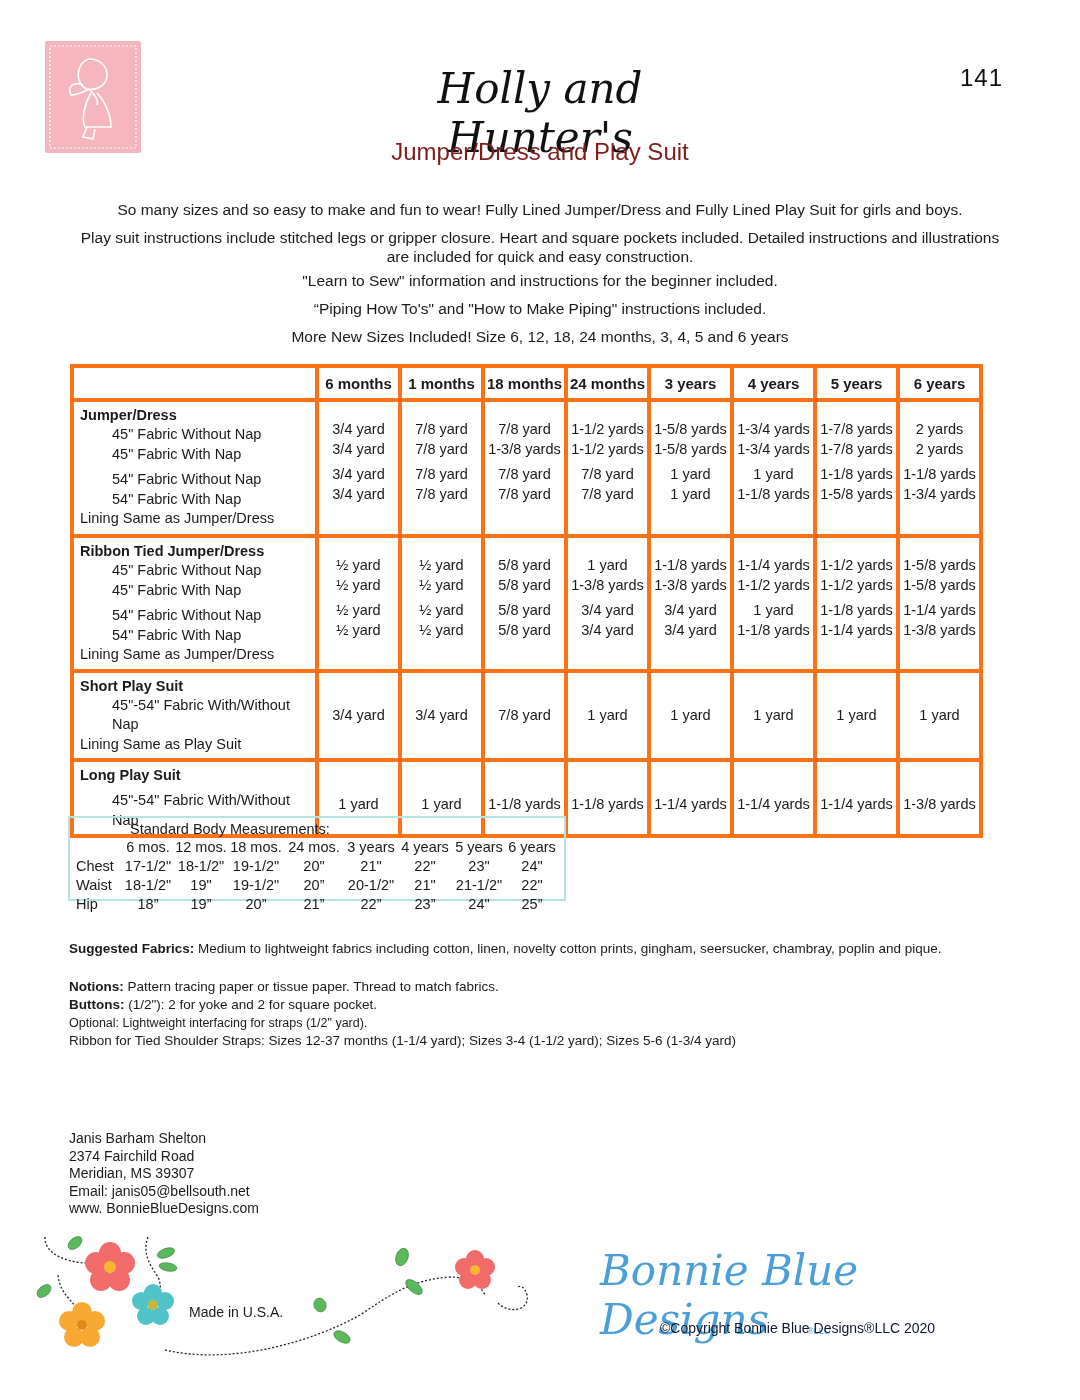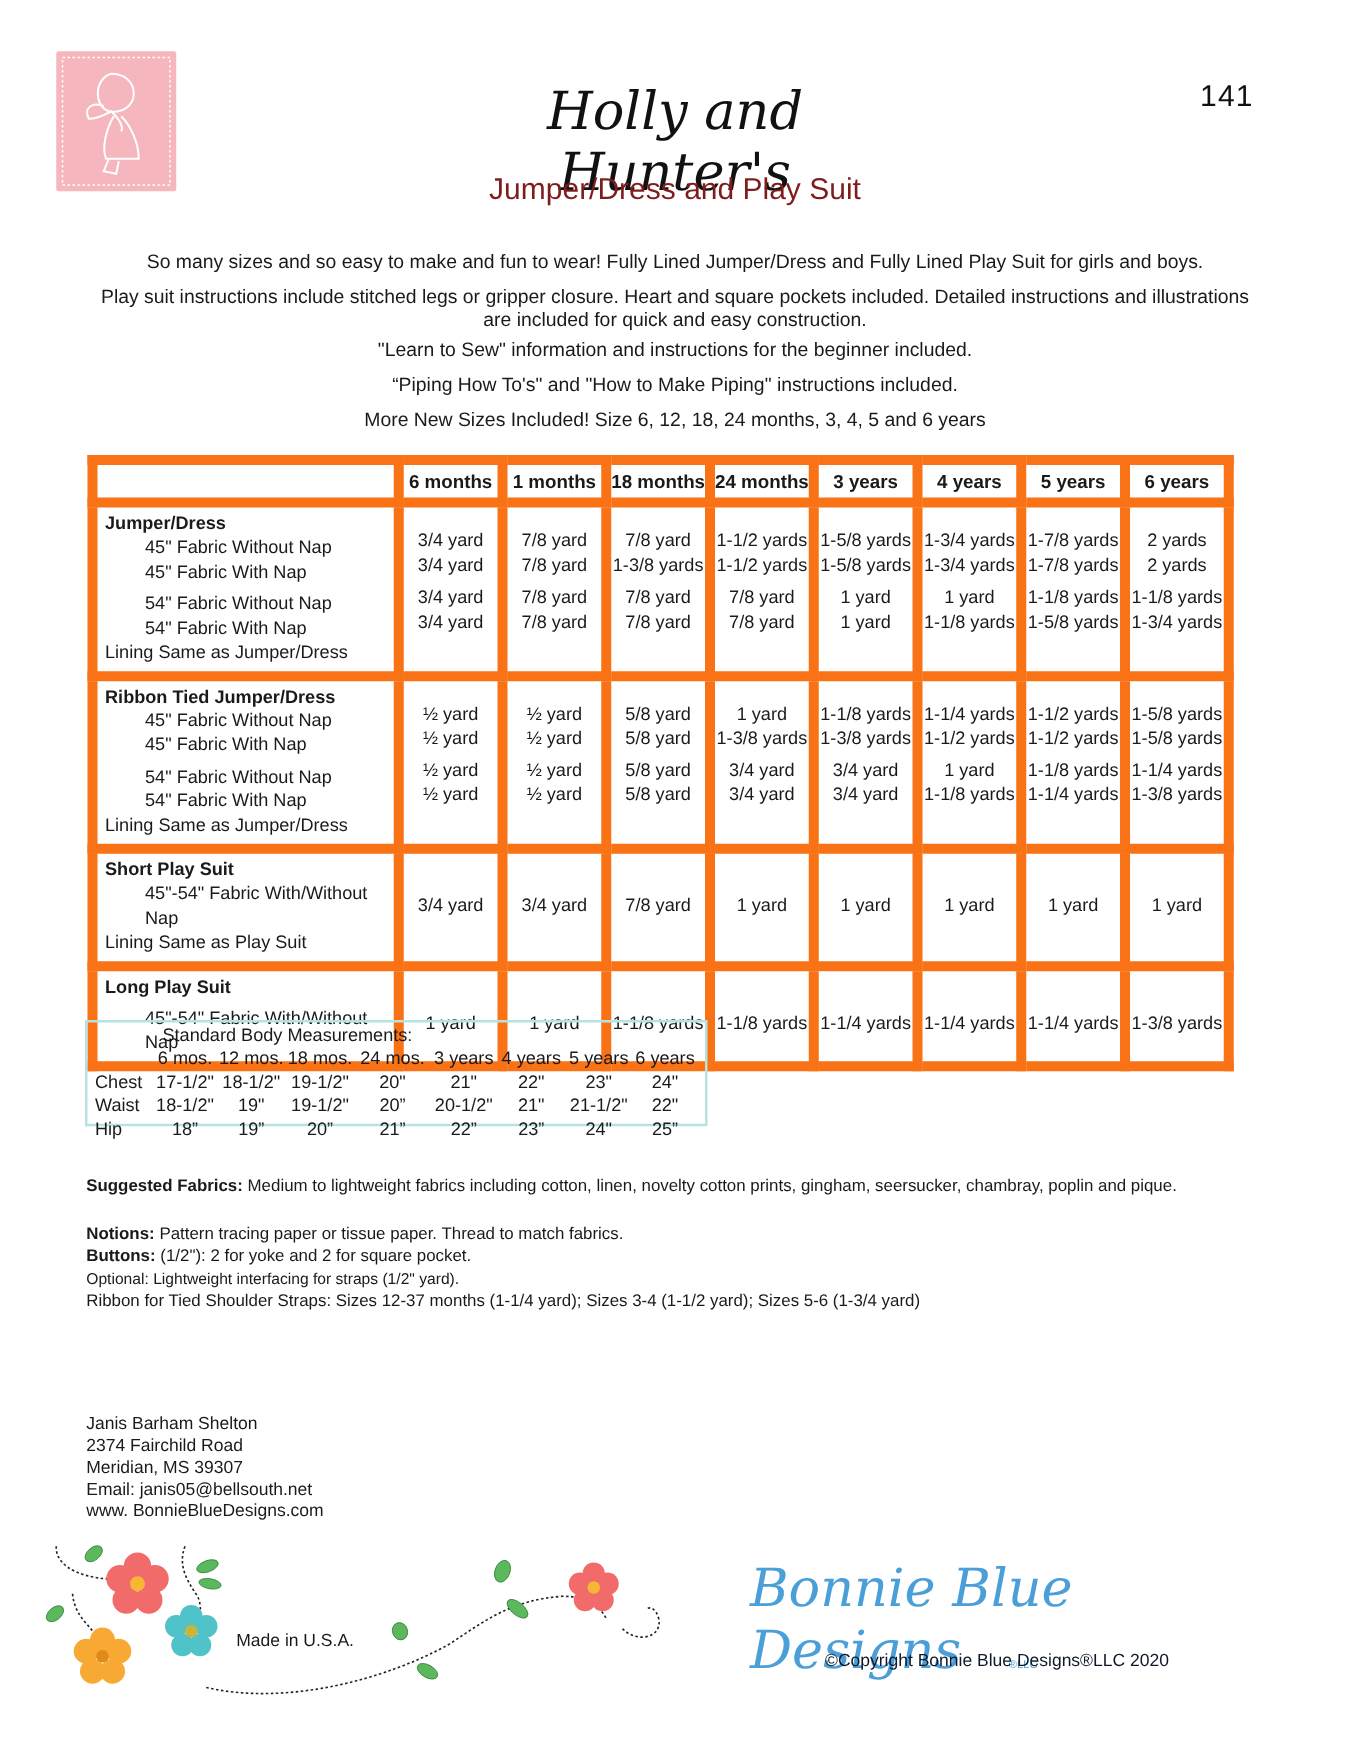--- a/index.html
+++ b/index.html
@@ -37,21 +37,21 @@
   .intro p.tight { margin-bottom: 5px; }
 
   
   .yard-table {
     position: absolute; left: 70px; top: 364px;
     border-collapse: collapse;
     font-family: "Liberation Sans", sans-serif;
     font-size: 14.5px;
   }
   .yard-table td, .yard-table th {
-    border: 8px solid #f97316;
+    border: 4px solid #f97316;
     vertical-align: middle;
   }
   .yard-table th {
     height: 34px; font-weight: bold; font-size: 15px; text-align: center;
   }
   .yard-table td.label-cell { width: 245px; padding: 4px 6px; vertical-align: top; }
   .yard-table th.size-col, .yard-table td.val-cell { width: 83px; text-align: center; }
   .yard-table td.val-cell { padding-top: 18px; vertical-align: top; }
   .grp-title { font-weight: bold; font-size: 14.5px; line-height: 19px; }
   .sub-line { padding-left: 32px; line-height: 19.5px; }

